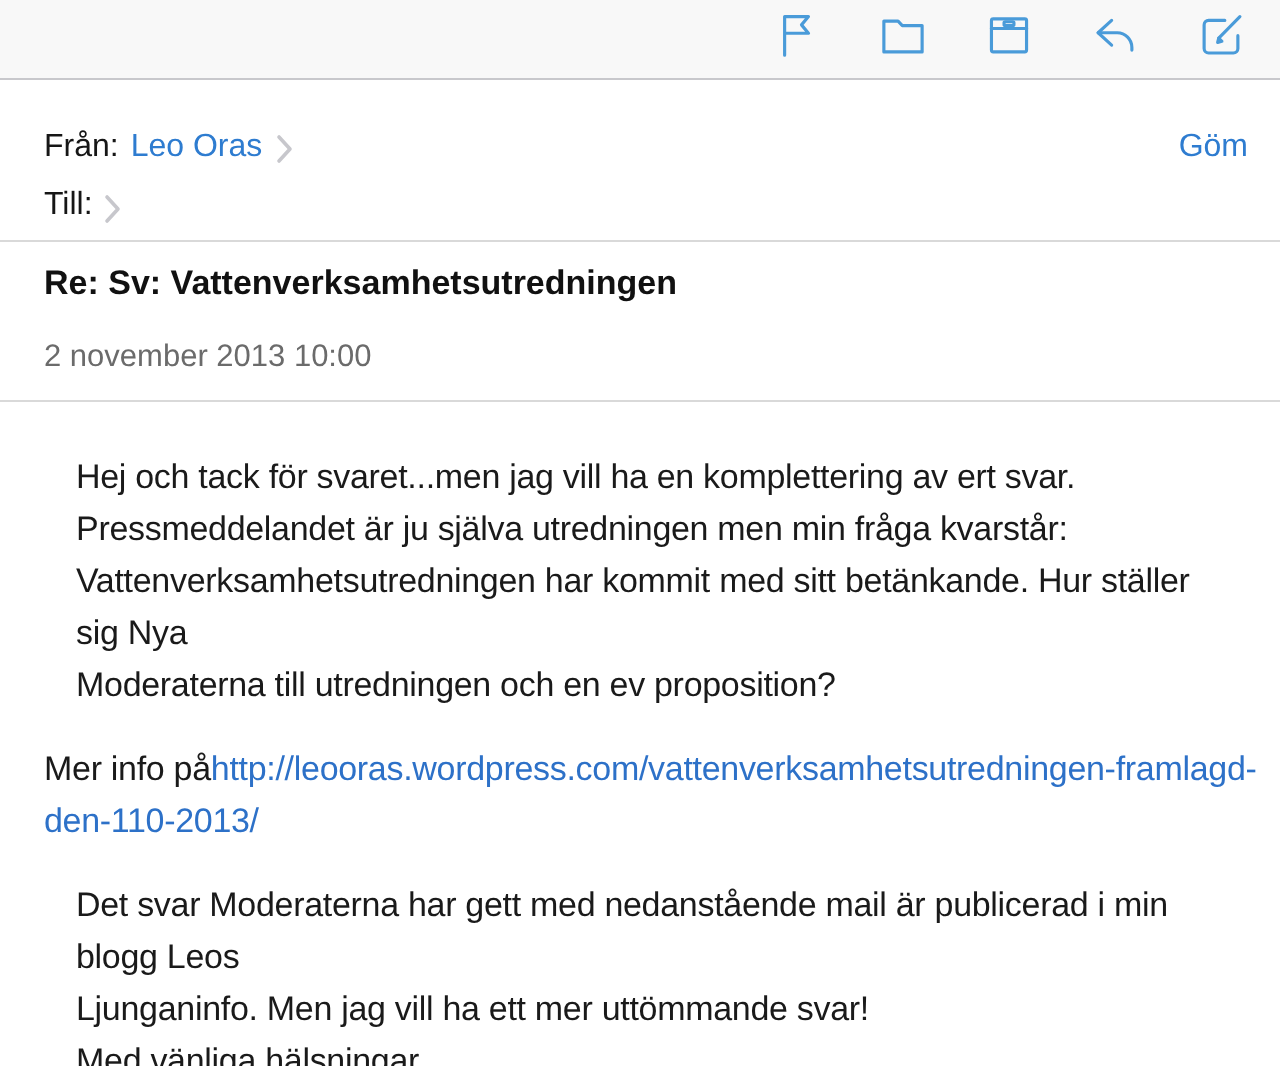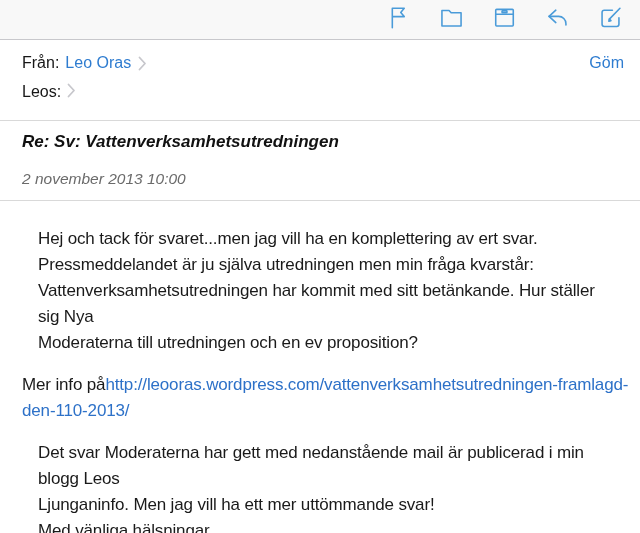--- a/index.html
+++ b/index.html
@@ -13,27 +13,27 @@
   
   .toolbar{
     height:39px;background:#f8f8f8;border-bottom:1px solid #c8c8cc;
     display:flex;align-items:center;justify-content:flex-end;
     padding-right:16px;gap:25px;
   }
   .tool-btn{width:28px;height:28px;display:flex;align-items:center;justify-content:center;cursor:pointer;}
   .tool-btn svg{stroke:#4a9bd9;fill:none;stroke-width:1.4;stroke-linejoin:round;stroke-linecap:round;}
   
   .header-rows{padding:14px 16px 8px 22px;border-bottom:1px solid #d9d9d9;}
-  .hrow{display:flex;align-items:flex-start;height:29px;font-size:16px;}
+  .hrow{display:flex;align-items:flex-end;height:29px;font-size:16px;}
   .hrow .label{color:#161616;margin-right:6px;}
   .contact{color:#2e7cd0;display:flex;align-items:center;gap:7px;cursor:pointer;}
   .chev svg{stroke:#c7c7cc;fill:none;stroke-width:1.8;stroke-linecap:round;stroke-linejoin:round;display:block;}
   .hide-btn{margin-left:auto;color:#2e7cd0;font-size:16px;cursor:pointer;}
   
-  .subject-block{padding:11px 22px 12px 22px;border-bottom:1px solid #d9d9d9;font-style:italic;}
+  .subject-block{padding:11px 22px 12px 22px;border-bottom:1px solid #d9d9d9;}
   .subject{font-size:17px;font-weight:bold;color:#111111;}
   .date{font-size:15.5px;color:#6b6b6b;margin-top:18px;}
   
   .mail-body{padding:9px 10px 0 22px;font-size:17px;line-height:26px;letter-spacing:-0.15px;color:#1a1a1a;}
   .pre{white-space:pre-line;margin:16px;}
   .body-link{color:#2d71c8;cursor:pointer;}
   
   .quote{
     margin-top:13px;margin-left:0;
     border-left:3px solid #7b79c9;
@@ -97,21 +97,21 @@
         <span>Leo Oras</span>
         <span class="chev">
           <svg width="9" height="15" viewBox="0 0 9 15">
               <path d="M1.5 1.5 L7 7.5 L1.5 13.5"></path>
             </svg>
         </span>
       </span>
       <span class="hide-btn">Göm</span>
     </div>
     <div class="hrow">
-      <span class="label">Leos:</span>
+      <span class="label">Till:</span>
       <span class="contact">
         <span class="chev">
           <svg width="9" height="15" viewBox="0 0 9 15">
               <path d="M1.5 1.5 L7 7.5 L1.5 13.5"></path>
             </svg>
         </span>
       </span>
     </div>
   </div>
 

